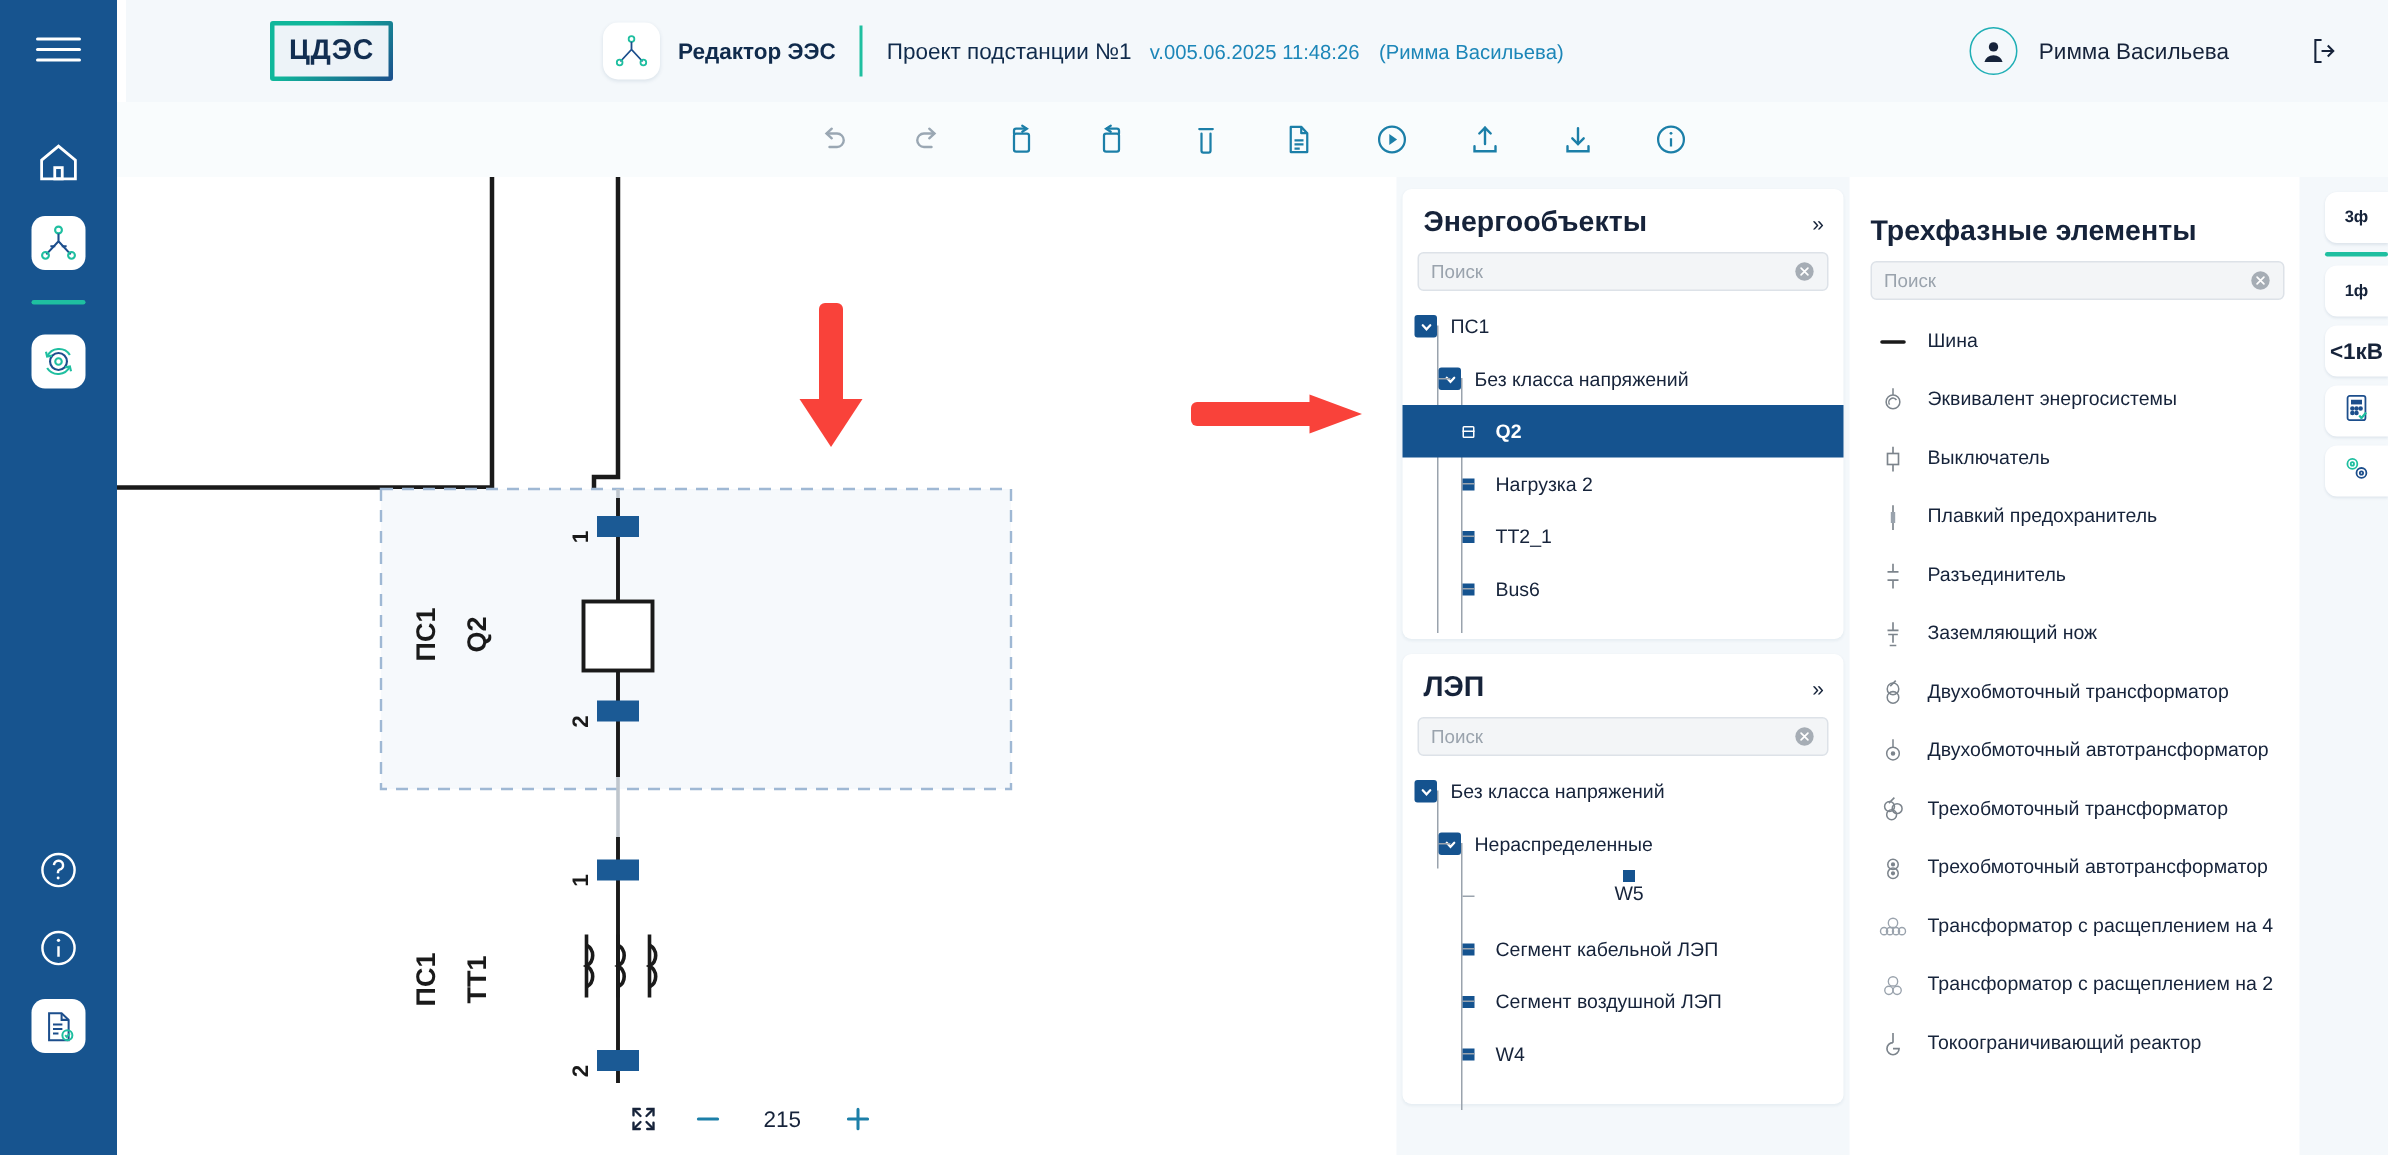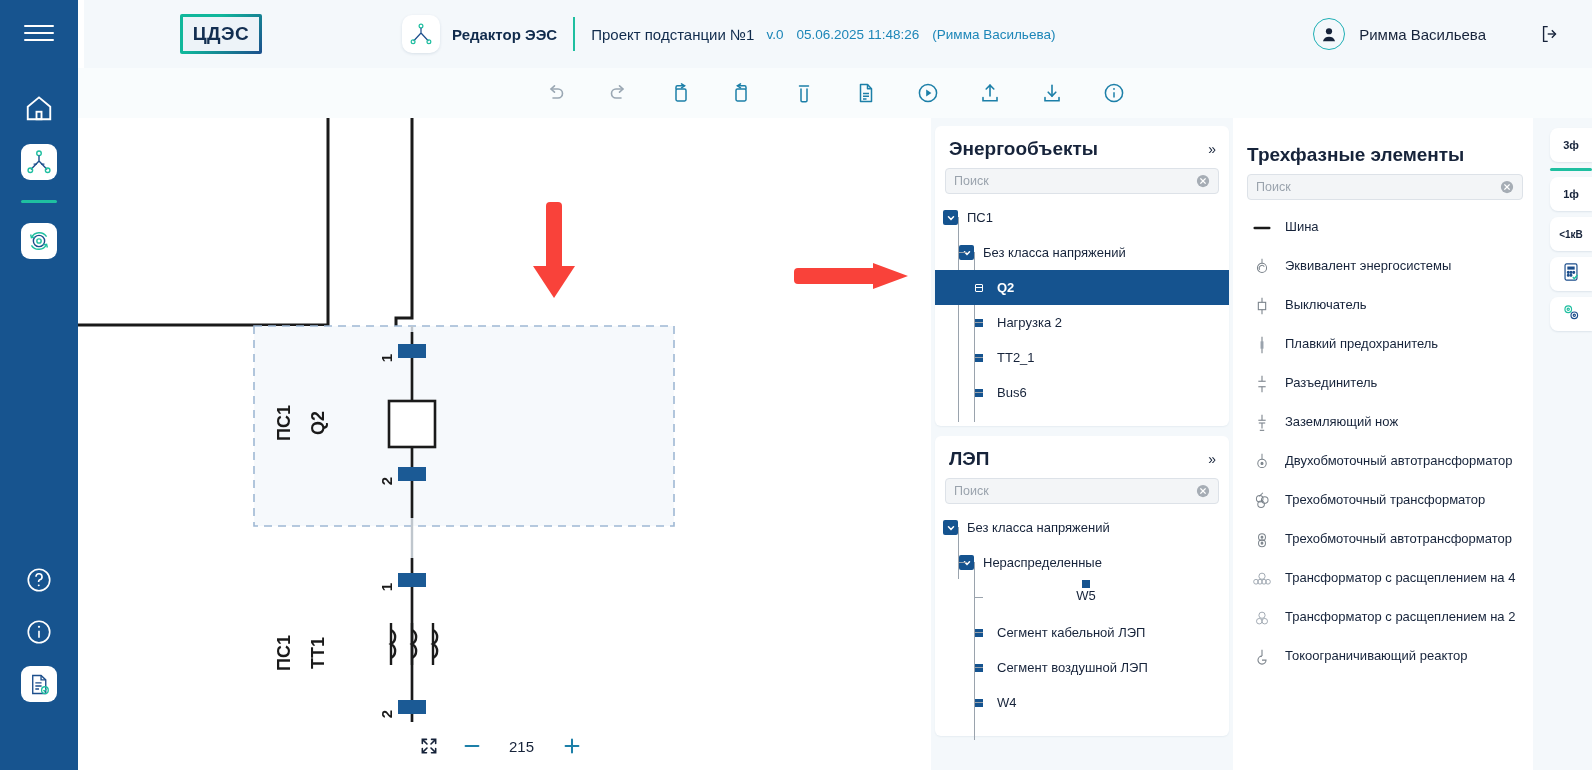--- a/index.html
+++ b/index.html
@@ -37,21 +37,21 @@
   .logo-txt { font-weight: 700; font-size: 19px; letter-spacing: .5px; color:#122E51; font-family:"Liberation Sans", sans-serif; }
 
   .app-badge {
     margin-left: 140px; width: 38px; height: 38px; background:#ffffff; border-radius:10px;
     display:flex; align-items:center; justify-content:center; box-shadow: 0 1px 3px rgba(20,60,100,.12);
   }
   .app-name { margin-left: 12px; font-weight:700; font-size:15px; color:#102B4C; white-space:nowrap; }
   .hdr-div { margin: 0 16px; width:2px; height:34px; background:#1FBFA0; }
   .proj { font-size:15px; color:#102B4C; white-space:nowrap; }
   .ver { margin-left:12px; font-size:13.5px; color:#1C86B8; }
-  .stamp { margin-left:13px; font-size:13.5px; color:#1C86B8; white-space:nowrap; }
+  .stamp { font-size:13.5px; color:#1C86B8; white-space:nowrap; }
   .author { margin-left:13px; font-size:13.5px; color:#1C86B8; white-space:nowrap; }
   .hdr-right { margin-left:auto; display:flex; align-items:center; gap:14px; padding-right:36px; }
   .avatar { width:32px; height:32px; border-radius:50%; border:1.6px solid #1FAFB5; display:flex; align-items:center; justify-content:center; }
   .uname { font-size:15px; color:#16233A; white-space:nowrap; }
   .logout { margin-left:38px; width:24px; height:24px; cursor:pointer; display:flex; align-items:center; justify-content:center; }
 
   
   .toolbar {
     position:absolute; left:78px; top:68px; width:1514px; height:50px;
     background:#F9FCFD; display:flex; align-items:center; justify-content:center; gap:0;
@@ -121,21 +121,21 @@
   .tabstrip {
     position:absolute; left:1533px; top:118px; width:59px; height:652px;
     background:#F4F8FB; display:flex; flex-direction:column; align-items:center; padding-top:10px; gap:6px;
   }
   .tab {
     width:42px; height:34px; background:#ffffff; border-radius:8px 0 0 8px; margin-left:17px;
     display:flex; align-items:center; justify-content:center; cursor:pointer;
     box-shadow:0 1px 2px rgba(20,60,100,.10);
   }
   .tab-lbl { font-size:11px; font-weight:700; color:#16233A; }
-  .tab-lbl.sm { font-size:10px; }
+  .tab-lbl.sm { font-size:15px; }
   .tab-underline { width:42px; height:3px; background:#1FBFA0; margin-left:17px; border-radius:2px; }
 </style>
 </head>
 <body>
 
 <div id="app">
 
   <div class="rail">
     <div class="rail-burger">
       <span></span>
@@ -593,20 +593,30 @@
             <path d="M12 3 V9"></path>
               <path d="M8 9 H16"></path>
               <path d="M12 12 V18"></path>
               <path d="M8.5 12 H15.5"></path>
               <path d="M9.6 20 H14.4"></path>
           </svg>
         </span>
         <span class="ellabel">Заземляющий нож</span>
       </div>
 
+      <div class="elrow">
+        <span class="elicon">
+          <svg width="22" height="22" viewBox="0 0 24 24" fill="none" stroke="#7C848C" stroke-width="1.1">
+            <circle cx="12" cy="9" r="4.2"></circle>
+              <circle cx="12" cy="15.2" r="4.2"></circle>
+              <path d="M14 3 L10 7"></path>
+          </svg>
+        </span>
+        <span class="ellabel">Двухобмоточный трансформатор</span>
+      </div>
 
       <div class="elrow">
         <span class="elicon">
           <svg width="22" height="22" viewBox="0 0 24 24" fill="none" stroke="#7C848C" stroke-width="1.1">
             <circle cx="12" cy="13.5" r="4.6"></circle>
               <path d="M12 3 V9"></path>
               <circle cx="12" cy="13.5" r="1.1" fill="#7C848C"></circle>
           </svg>
         </span>
         <span class="ellabel">Двухобмоточный автотрансформатор</span>

